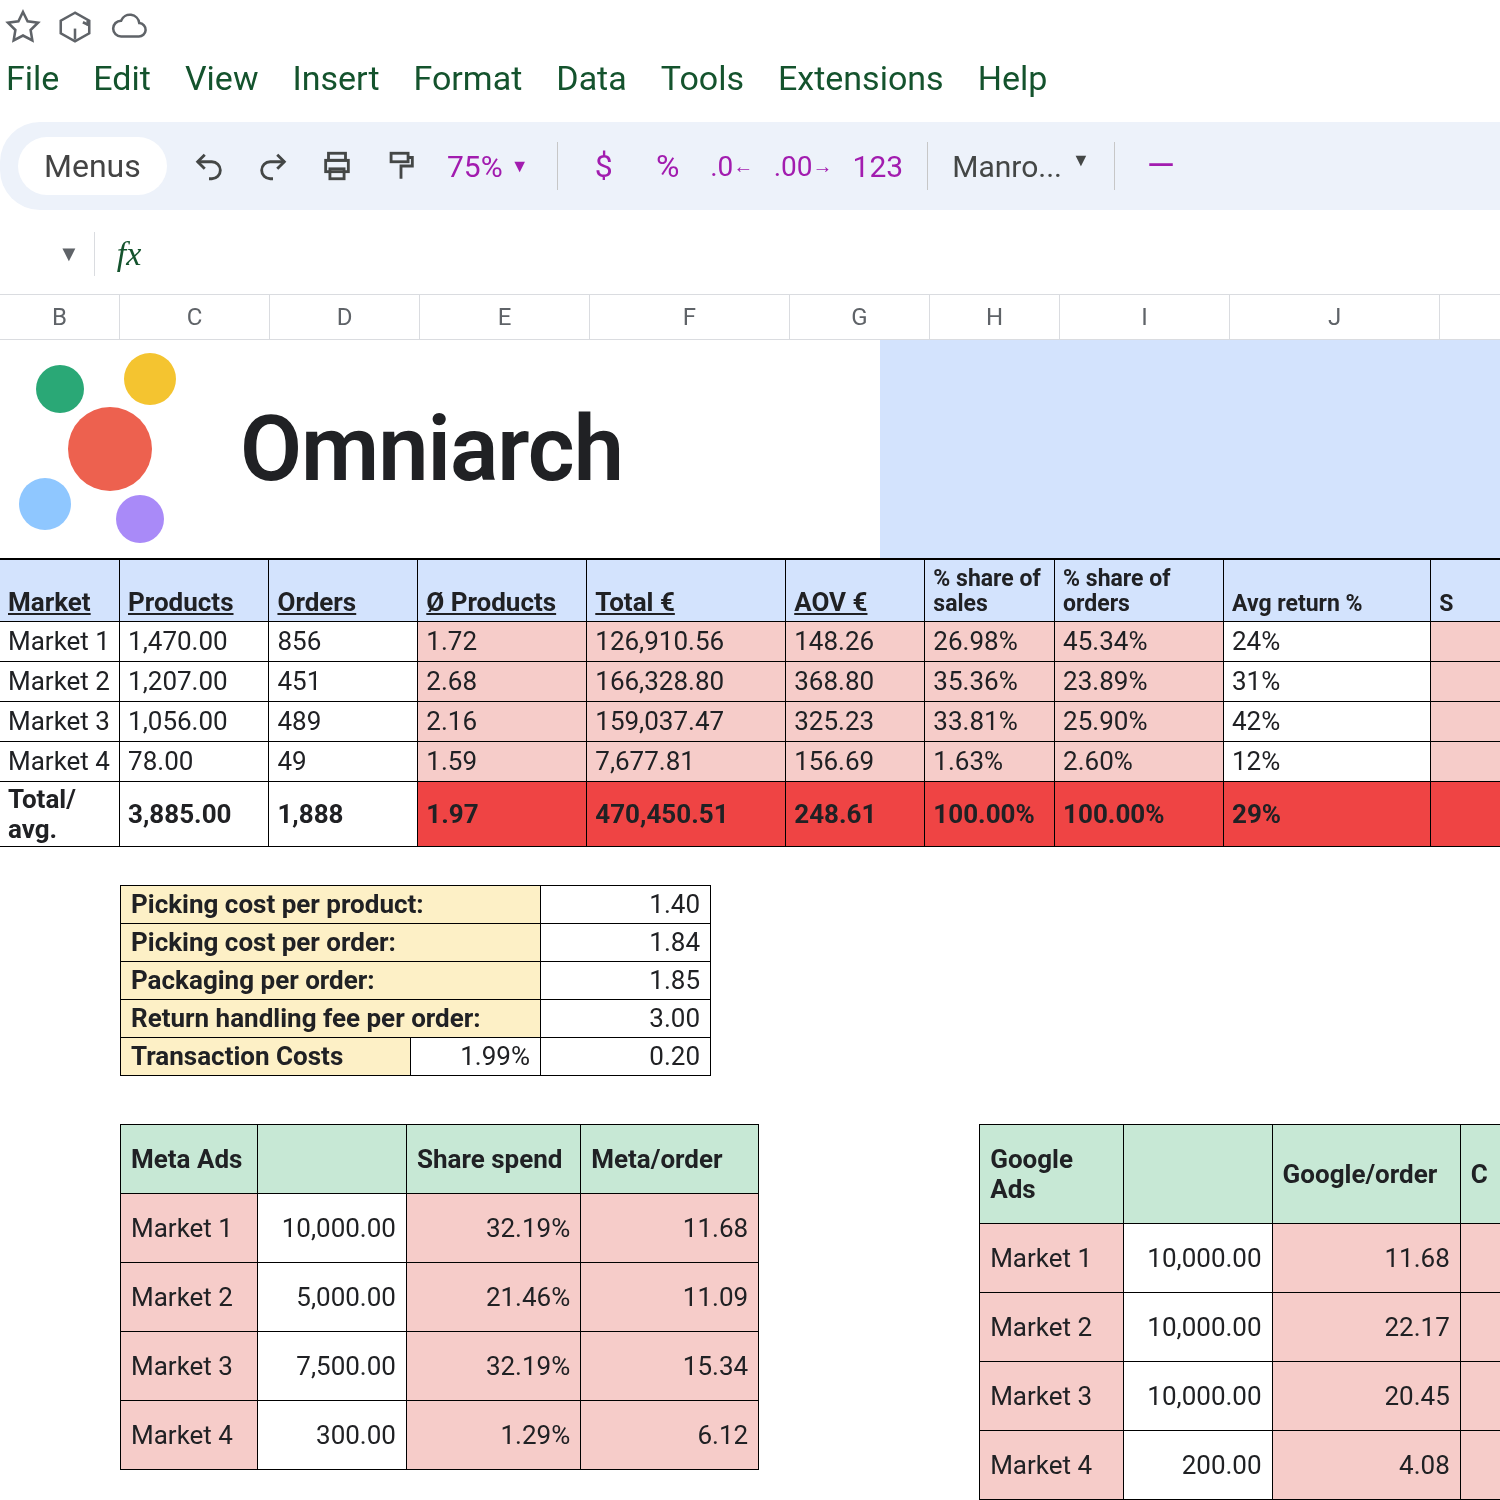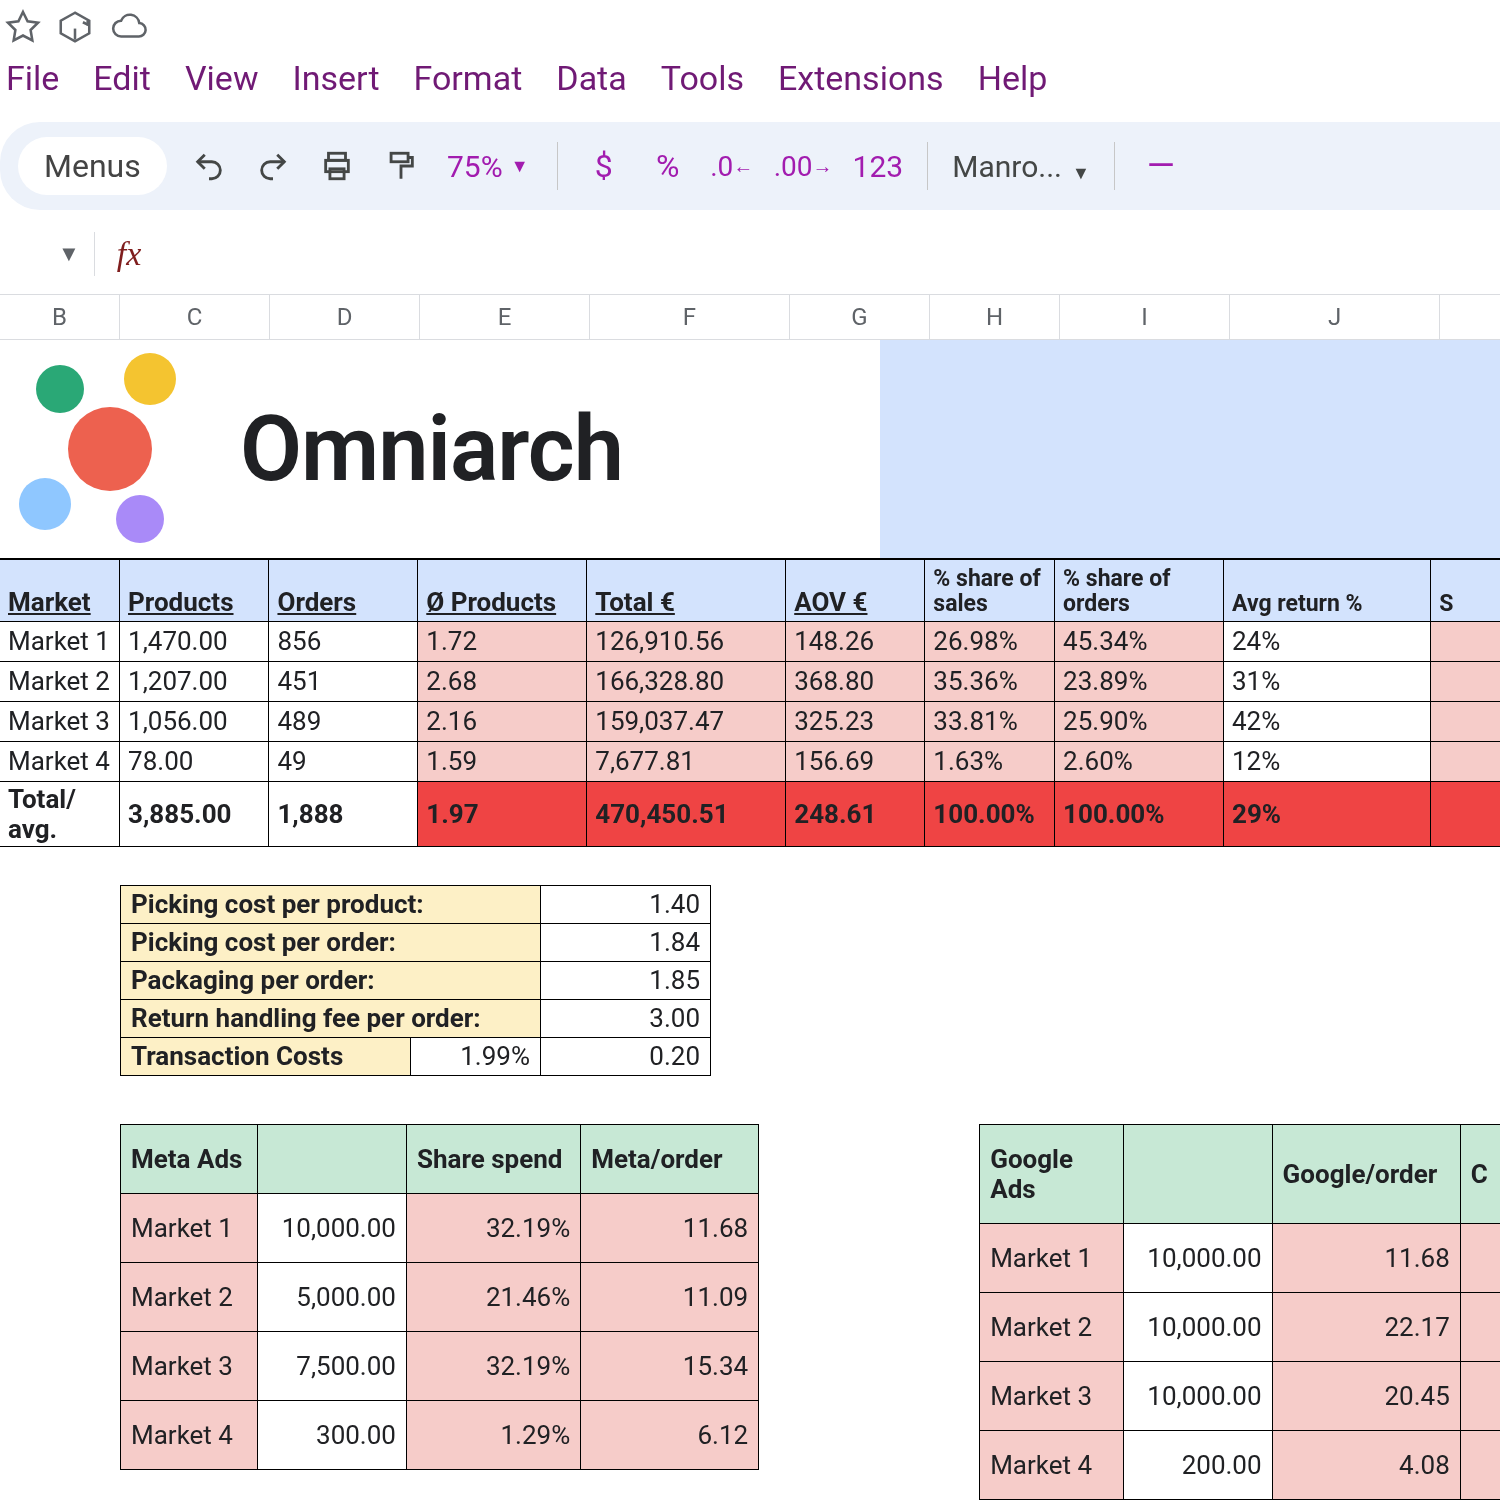--- a/index.html
+++ b/index.html
@@ -4,35 +4,35 @@
 <style>
   * { box-sizing: border-box; margin: 0; padding: 0; }
   body { font-family: -apple-system, "Segoe UI", Roboto, Arial, sans-serif; background: #fff; color: #202124; overflow: hidden; width: 1500px; height: 1500px; }
 
   
   .titlebar { display: flex; align-items: center; padding: 8px 4px 4px 4px; gap: 14px; }
   .doc-title { font-size: 42px; font-weight: 400; color: #202124; letter-spacing: -0.5px; }
   .title-icon { color: #5f6368; display: inline-flex; }
 
   
-  .menubar { display: flex; gap: 34px; padding: 8px 6px 18px 6px; font-size: 34px; color: #701a75; }
+  .menubar { display: flex; gap: 34px; padding: 8px 6px 18px 6px; font-size: 34px; color: #14532d; }
   .menu-item { cursor: pointer; }
 
   
   .toolbar { background: #edf2fa; border-radius: 40px 0 0 40px; margin: 6px 0 0 0; padding: 12px 8px 12px 18px; display: flex; align-items: center; gap: 20px; font-size: 30px; color: #444746; height: 88px; }
   .menus-chip { background: #fff; border-radius: 40px; padding: 10px 26px; font-size: 32px; color: #444; }
   .tb-sep { width: 1px; height: 48px; background: #c7c7c7; margin: 0 4px; }
   .tb-btn { display: inline-flex; align-items: center; justify-content: center; min-width: 44px; height: 44px; cursor: pointer; color: #a21caf; }
-  .font-sel { display: flex; align-items: flex-end; gap: 10px; font-size: 30px; }
+  .font-sel { display: flex; align-items: flex-start; gap: 10px; font-size: 30px; }
 
   
   .fxrow { display: flex; align-items: center; padding: 22px 4px 18px 4px; gap: 14px; font-size: 30px; color: #5f6368; }
   .fx-tri { font-size: 22px; color: #5f6368; }
   .fx-sep { width: 1px; height: 44px; background: #dadce0; }
-  .fx-sym { font-style: italic; font-family: Georgia, serif; font-size: 34px; color: #7f1d1d; padding-left: 8px; }
+  .fx-sym { font-style: italic; font-family: Georgia, serif; font-size: 34px; color: #14532d; padding-left: 8px; }
 
   
   .colhdr { display: flex; border-top: 1px solid #dadce0; border-bottom: 1px solid #dadce0; background: #fff; font-size: 24px; color: #5f6368; }
   .colhdr > div { border-right: 1px solid #dadce0; text-align: center; padding: 8px 0; }
 
   
   .wB { width: 120px; }
   .wC { width: 150px; }
   .wD { width: 150px; }
   .wE { width: 170px; }

